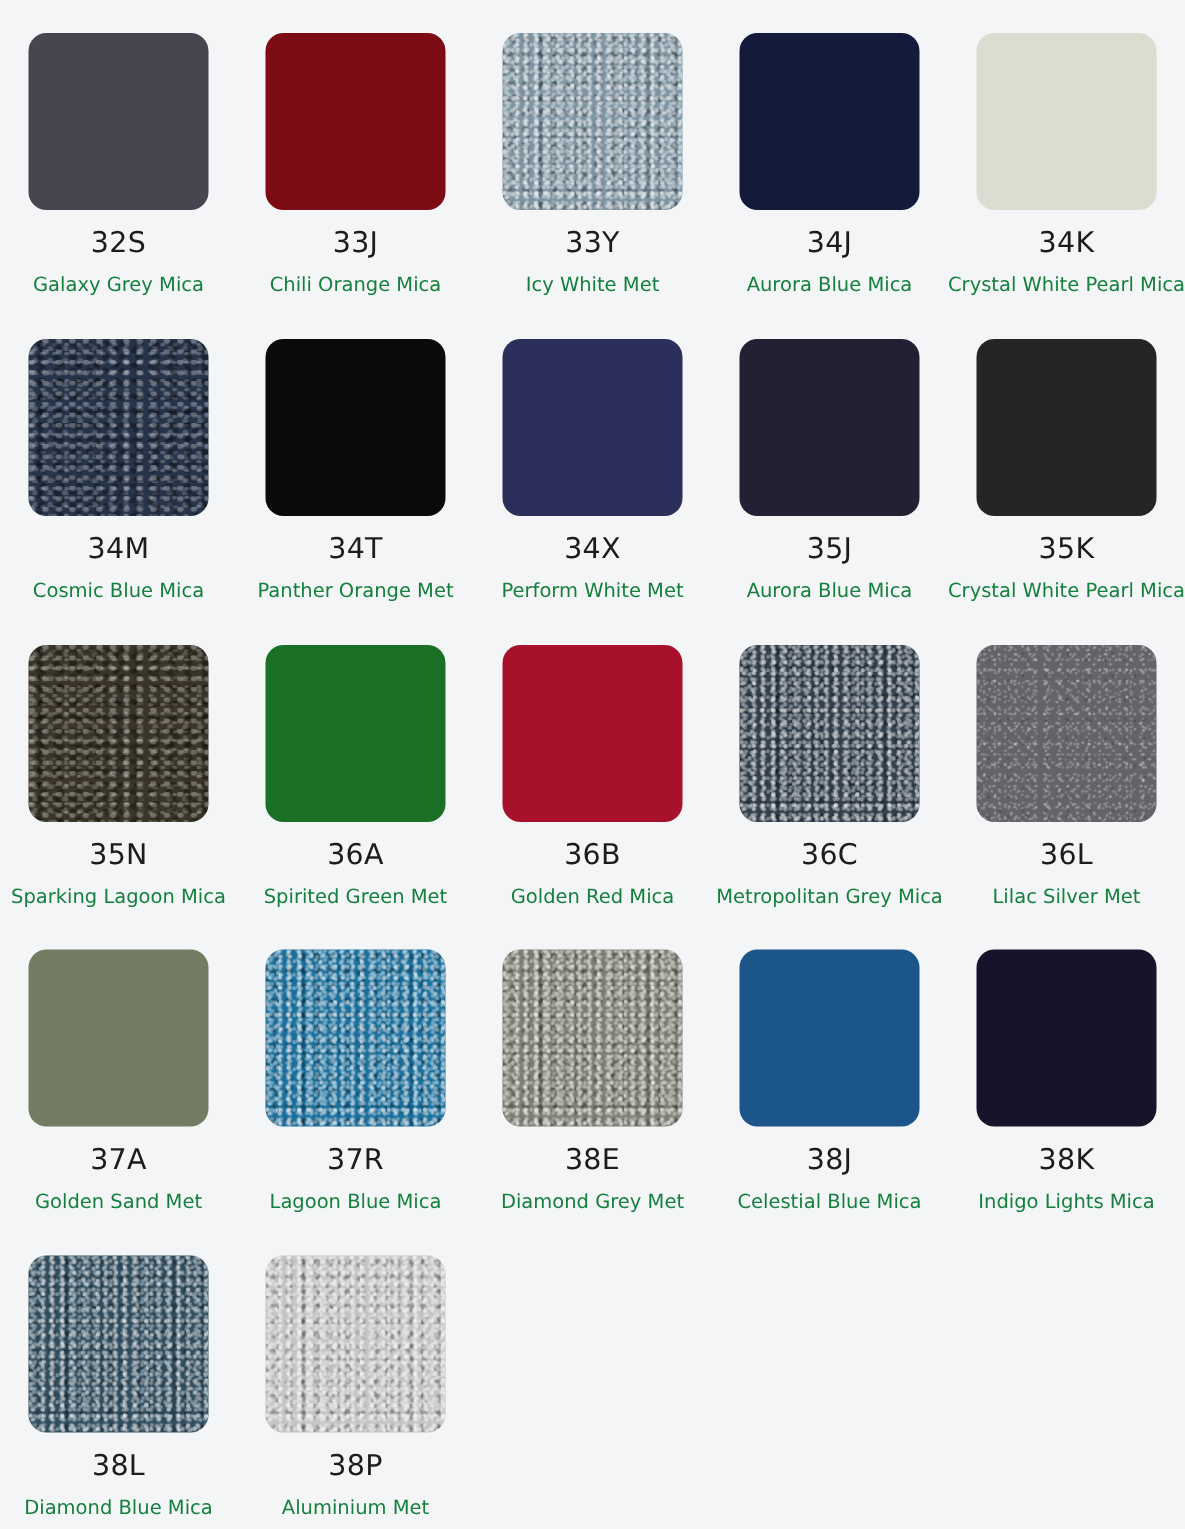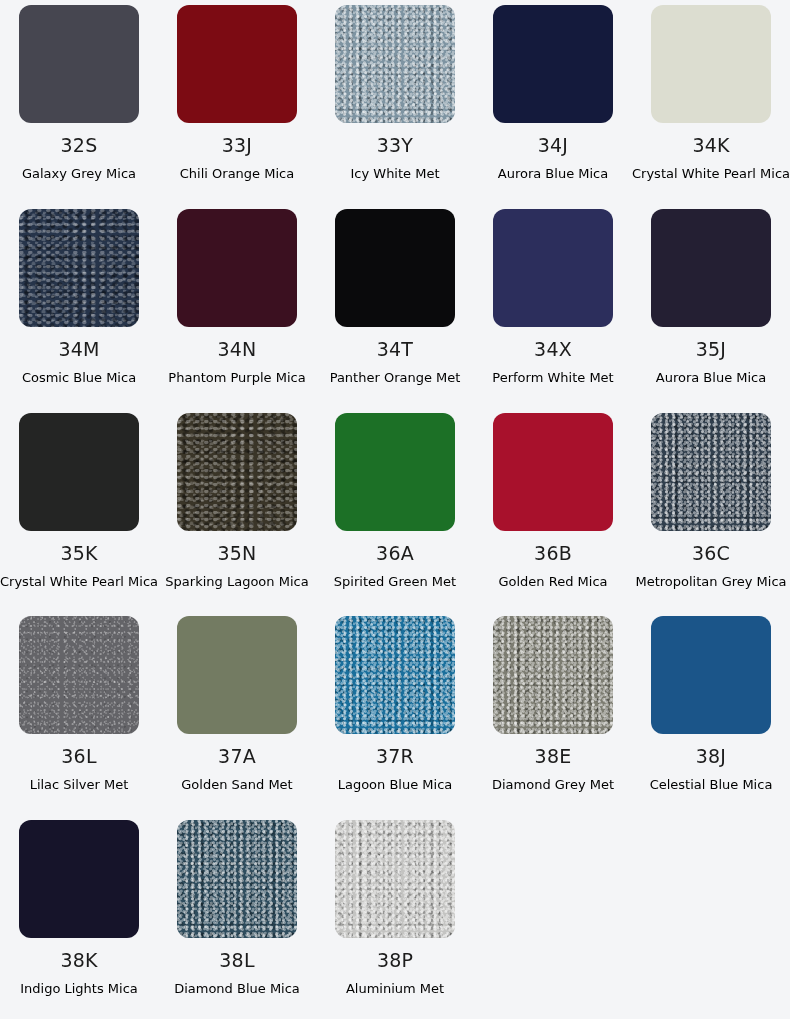--- a/index.html
+++ b/index.html
@@ -23,21 +23,21 @@
     height: 1019px;
     box-sizing: border-box;
   }
 
   .swatch-cell {
     position: relative;
     display: flex;
     flex-direction: column;
     align-items: center;
     justify-content: flex-start;
-    padding-top: 5px;
+    padding-top: 22px;
     box-sizing: border-box;
   }
 
   .chip {
     width: 120px;
     height: 118px;
     border-radius: 12px;
     position: relative;
     overflow: hidden;
     flex: 0 0 auto;
@@ -96,21 +96,21 @@
     font-size: 19px;
     font-weight: 400;
     color: #1c1c1c;
     margin-top: 13px;
     letter-spacing: .2px;
     line-height: 1;
   }
   .cname {
     font-size: 13px;
     font-weight: 400;
-    color: #000000;
+    color: #15803d;
     margin-top: 12px;
     line-height: 1.1;
     text-align: center;
     white-space: nowrap;
   }
 </style>
 </head>
 <body style="background: rgb(244, 245, 247);">
 
 <div id="swatch-grid">
@@ -142,25 +142,20 @@
       <div class="cname">Crystal White Pearl Mica</div>
     </div>
     <div class="swatch-cell">
       <div class="chip" style="background-color: rgb(38, 52, 74);">
         <span class="grain rough"></span>
       </div>
       <div class="code">34M</div>
       <div class="cname">Cosmic Blue Mica</div>
     </div>
     <div class="swatch-cell">
-      <div class="chip" style="background-color: rgb(59, 16, 32);"></div>
-      <div class="code">34N</div>
-      <div class="cname">Phantom Purple Mica</div>
-    </div>
-    <div class="swatch-cell">
       <div class="chip" style="background-color: rgb(10, 10, 12);"></div>
       <div class="code">34T</div>
       <div class="cname">Panther Orange Met</div>
     </div>
     <div class="swatch-cell">
       <div class="chip" style="background-color: rgb(44, 46, 92);"></div>
       <div class="code">34X</div>
       <div class="cname">Perform White Met</div>
     </div>
     <div class="swatch-cell">

